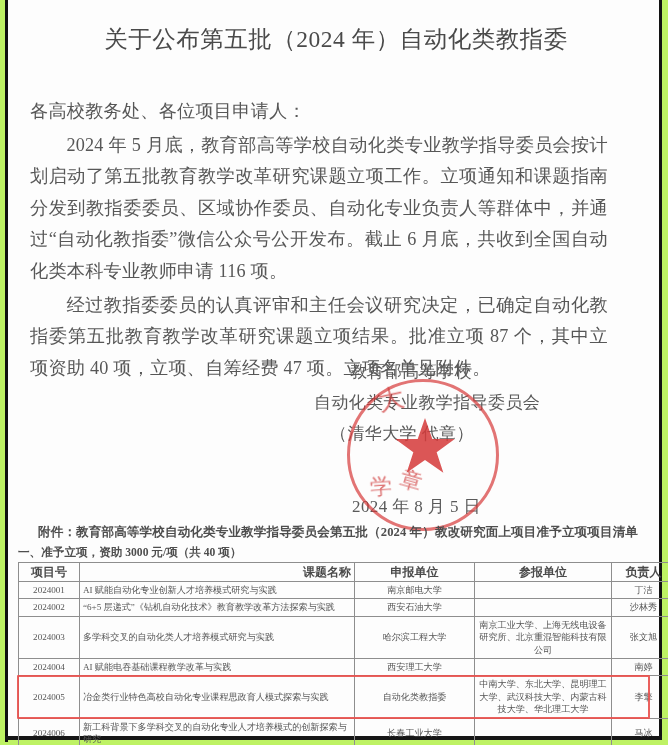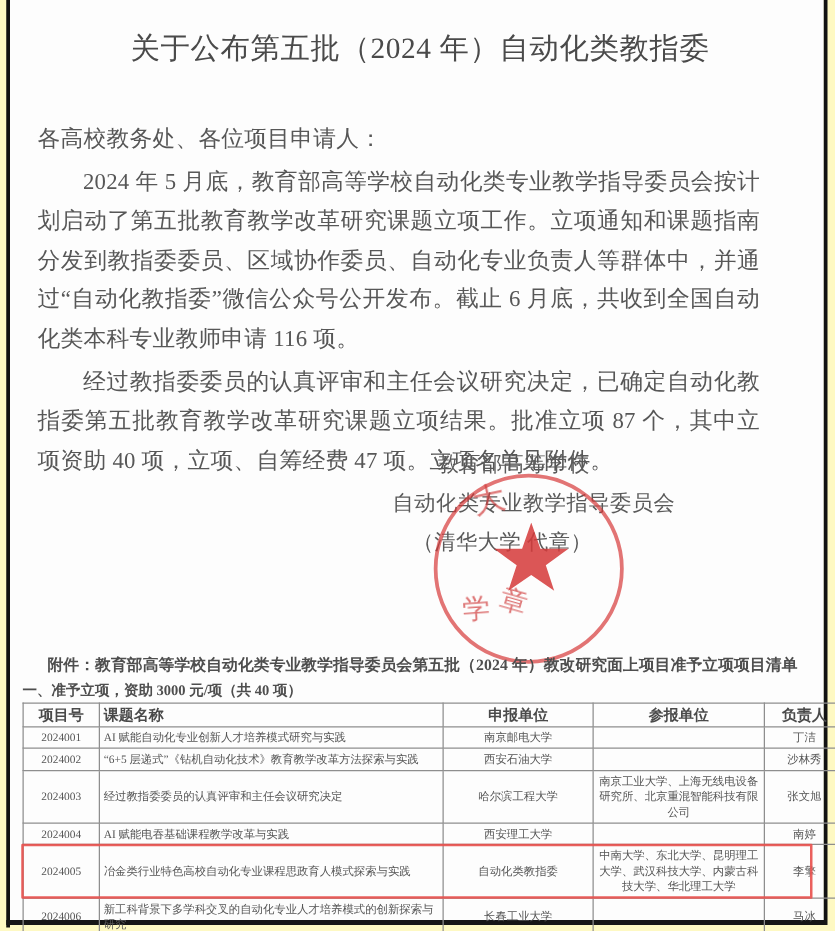--- a/index.html
+++ b/index.html
@@ -15,21 +15,21 @@
     overflow: hidden;
     position: relative;
   }
 
   
   #page {
     position: absolute;
     left: 0; top: 0;
     width: 668px;
     height: 745px;
-    background: #fef9c3;
+    background: #bef264;
     overflow: hidden;
   }
   .edge-left {
     position: absolute;
     left: 5px; top: 0;
     width: 3px; height: 742px;
     background: #111;
   }
   .edge-right {
     position: absolute;
@@ -220,37 +220,38 @@
   <div class="body-block">
     <p>各高校教务处、各位项目申请人：</p>
     <p class="indent">2024 年 5 月底，教育部高等学校自动化类专业教学指导委员会按计划启动了第五批教育教学改革研究课题立项工作。立项通知和课题指南分发到教指委委员、区域协作委员、自动化专业负责人等群体中，并通过“自动化教指委”微信公众号公开发布。截止 6 月底，共收到全国自动化类本科专业教师申请 116 项。</p>
     <p class="indent">经过教指委委员的认真评审和主任会议研究决定，已确定自动化教指委第五批教育教学改革研究课题立项结果。批准立项 87 个，其中立项资助 40 项，立项、自筹经费 47 项。立项名单见附件。</p>
   </div>
 
   <div class="sign-block">
     <span class="sign-line l1">教育部高等学校</span>
     <span class="sign-line l2">自动化类专业教学指导委员会</span>
     <span class="sign-line l3">（清华大学 代章）</span>
+    <span class="sign-line l4">2024 年 8 月 5 日</span>
   </div>
 
   <div class="seal"></div>
   <div class="seal-star"></div>
   <span class="seal-mark m1">大</span>
   <span class="seal-mark m2">章</span>
   <span class="seal-mark m3">学</span>
 
   <div class="attach-title">附件：教育部高等学校自动化类专业教学指导委员会第五批（2024 年）教改研究面上项目准予立项项目清单</div>
   <div class="attach-sub">一、准予立项，资助 3000 元/项（共 40 项）</div>
 
   <div class="tbl-wrap">
     <table class="list">
       <thead>
         <tr>
           <th class="c-id">项目号</th>
-          <th class="c-name" style="text-align:left">课题名称</th>
+          <th class="c-name" style="text-align:right">课题名称</th>
           <th class="c-app">申报单位</th>
           <th class="c-part">参报单位</th>
           <th class="c-lead">负责人</th>
         </tr>
       </thead>
       <tbody id="tbody">
           <tr>
             <td class="c-id">2024001</td>
             <td class="c-name">AI 赋能自动化专业创新人才培养模式研究与实践</td>
             <td class="c-app">南京邮电大学</td>
@@ -259,21 +260,21 @@
           </tr>
           <tr>
             <td class="c-id">2024002</td>
             <td class="c-name">“6+5 层递式”《钻机自动化技术》教育教学改革方法探索与实践</td>
             <td class="c-app">西安石油大学</td>
             <td class="c-part"></td>
             <td class="c-lead">沙林秀</td>
           </tr>
           <tr>
             <td class="c-id">2024003</td>
-            <td class="c-name">经过教指委委员的认真评审和主任会议研究决定</td>
+            <td class="c-name">多学科交叉的自动化类人才培养模式研究与实践</td>
             <td class="c-app">哈尔滨工程大学</td>
             <td class="c-part">南京工业大学、上海无线电设备研究所、北京重混智能科技有限公司</td>
             <td class="c-lead">张文旭</td>
           </tr>
           <tr>
             <td class="c-id">2024004</td>
             <td class="c-name">AI 赋能电吞基础课程教学改革与实践</td>
             <td class="c-app">西安理工大学</td>
             <td class="c-part"></td>
             <td class="c-lead">南婷</td>

